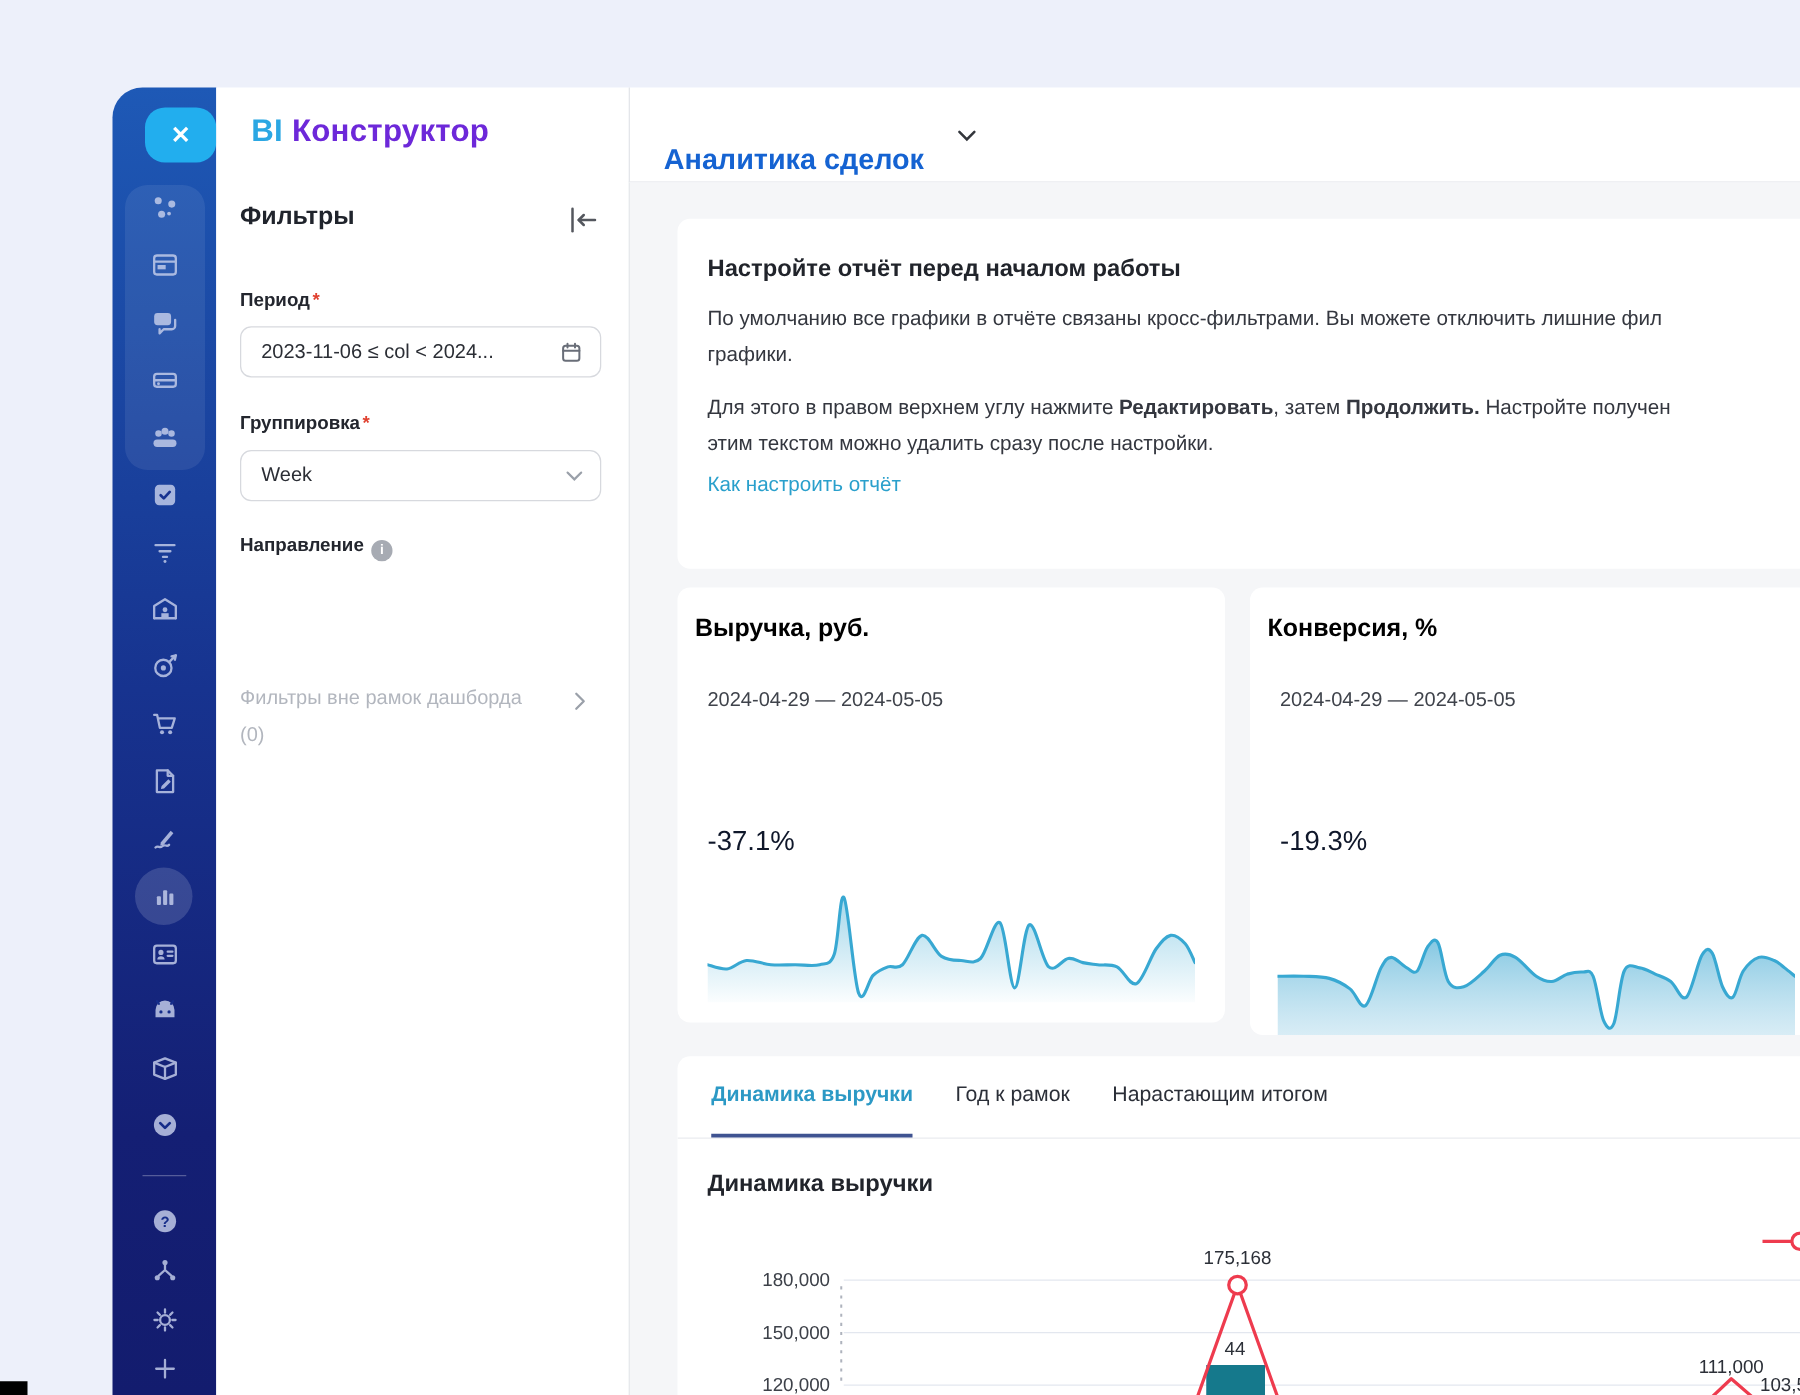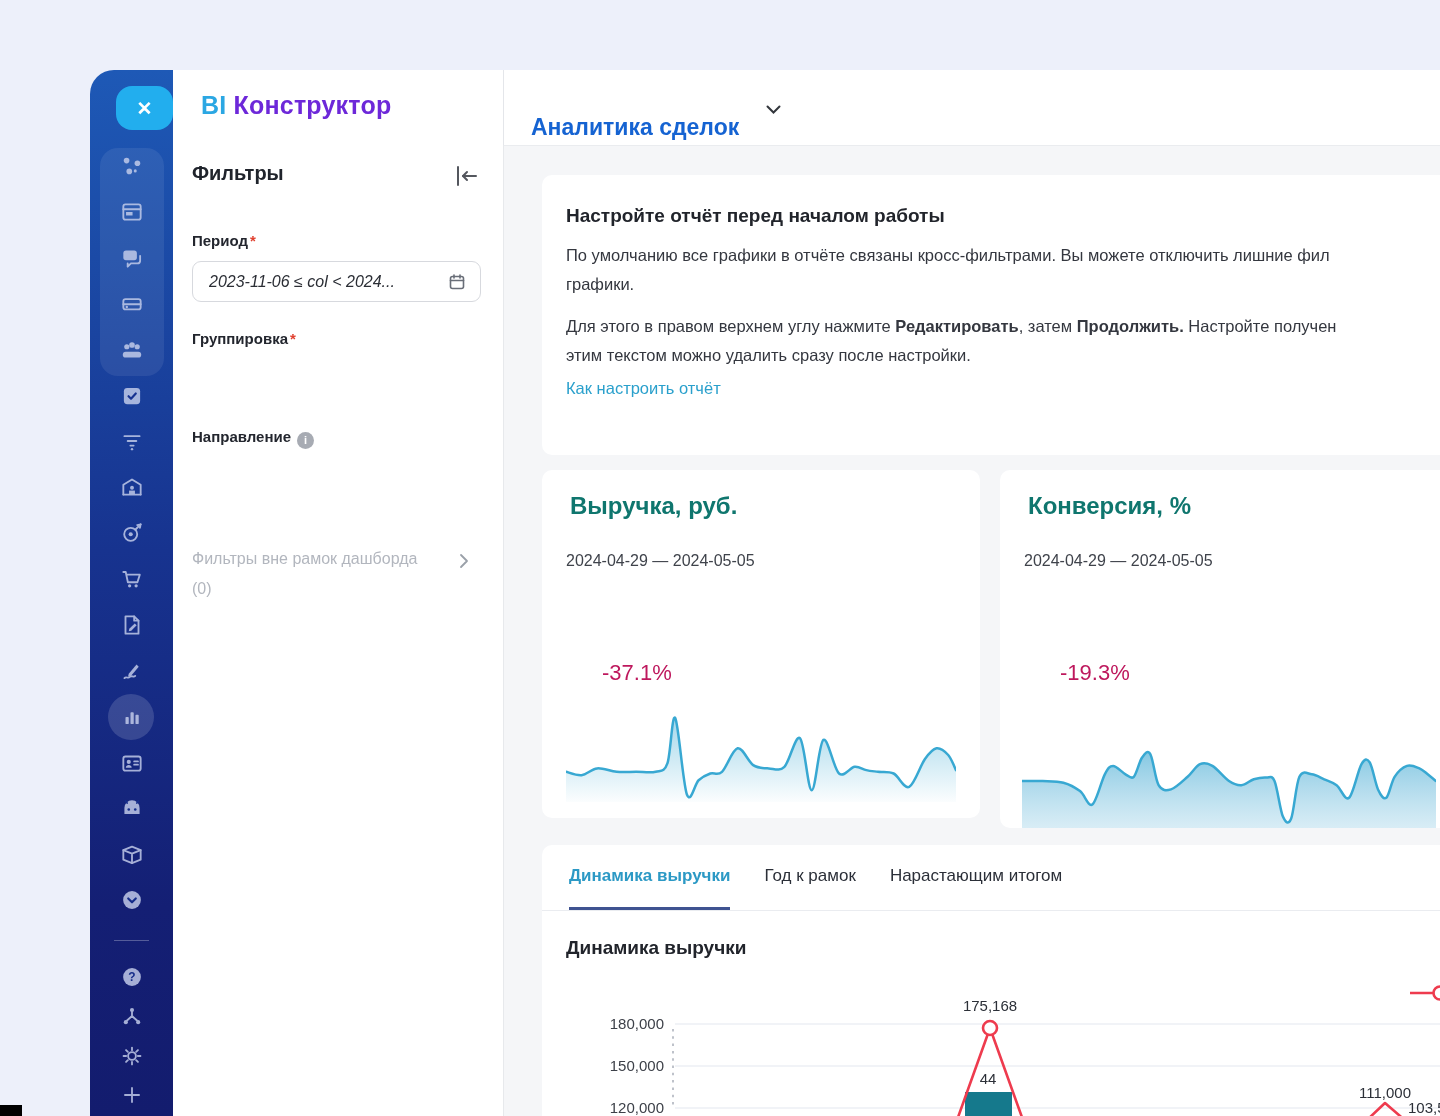--- a/index.html
+++ b/index.html
@@ -41,21 +41,21 @@
   .fp-title { position:absolute; left:19px; top:92px; font-size:20px; font-weight:700; color:#20242c; }
   .collapse-btn { position:absolute; left:280px; top:93px; width:28px; height:26px; cursor:pointer; }
   .label { position:absolute; left:19px; font-size:15px; font-weight:700; color:#23262e; }
   .req { color:#e0402f; margin-left:2px; }
   .field {
     position:absolute; left:19px; width:289px; height:41px;
     border:1px solid #d7d9de; border-radius:9px; background:#fff;
     display:flex; align-items:center; padding:0 14px 0 16px;
     font-size:16px; color:#2b2e35; cursor:pointer;
   }
-  .field .val { flex:1 1 auto; white-space:nowrap; overflow:hidden;font-style:italic; }
+  .field .val { flex:1 1 auto; white-space:nowrap; overflow:hidden; }
   .field .ph { color:#b4b8c0; }
   .info-dot {
     display:inline-flex; width:17px; height:17px; border-radius:50%;
     background:#a7abb3; color:#fff; font-size:11px; font-weight:700;
     align-items:center; justify-content:center; vertical-align:-2px; margin-left:6px;
   }
   .outer-link { position:absolute; left:19px; top:480px; width:290px; font-size:16px; color:#b2b6be; cursor:pointer; }
   .outer-count { position:absolute; left:19px; top:510px; font-size:16px; color:#b2b6be; }
   .outer-chevron { position:absolute; left:286px; top:483px; }
   
@@ -69,24 +69,24 @@
   .card { position:absolute; background:#fff; border-radius:10px; }
   
   .notice-card { left:542px; top:175px; width:1200px; height:280px; padding:30px 24px 0; overflow:hidden; }
   .notice-title { font-size:19px; font-weight:700; color:#21242b; margin-bottom:14px; }
   .notice-line { font-size:16.5px; line-height:29px; color:#34373f; white-space:nowrap; }
   .notice-line b { font-weight:700; }
   .notice-spacer { height:13px; }
   .notice-link { display:inline-block; margin-top:9px; font-size:16.5px; color:#2aa0cc; cursor:pointer; }
   
   .metric-card { top:470px; overflow:hidden; }
-  .mc-title { position:absolute; left:28px; top:22px; font-size:24px; font-weight:700; color:#0f766e; }
+  .mc-title { position:absolute; left:14px; top:22px; font-size:20px; font-weight:700; color:#000000; }
   .mc-period { position:absolute; left:24px; top:82px; font-size:16px; color:#3f434b; }
   .mc-value { position:absolute; left:22px; top:100px; font-size:58px; font-weight:600; color:#101216; letter-spacing:-1px; }
-  .mc-delta { position:absolute; left:24px; top:190px; font-size:22px; color:#be185d;margin-left:36px; }
+  .mc-delta { position:absolute; left:24px; top:190px; font-size:22px; color:#0f172a; }
   .mc-spark { position:absolute; }
   
   .tabs-card { left:542px; top:845px; width:1200px; height:400px; border-radius:10px 10px 0 0; overflow:hidden; }
   .tab-row { display:flex; gap:34px; padding-left:27px; height:66px; border-bottom:1px solid #eaecf0; }
   .tab { display:flex; align-items:center; font-size:17px; color:#2b2f38; border-bottom:3px solid transparent; cursor:pointer; }
   .tab.active { color:#2c99c5; font-weight:600; border-bottom-color:#3f5391; }
   .chart-title { margin:26px 0 0 24px; font-size:19px; font-weight:700; color:#21242b; }
   .main-chart { position:absolute; left:18px; top:140px; }
   .main-chart text { font-size:15px; fill:#3d4149; }
   .main-chart .dlabel { fill:#2c3038; }
@@ -313,20 +313,26 @@
     <span class="val">2023-11-06 ≤ col &lt; 2024...</span>
     <svg width="18" height="18" viewBox="0 0 18 18" fill="none" stroke="#696e78" stroke-width="1.6" stroke-linecap="round">
       <rect x="2.5" y="3.5" width="13" height="12" rx="2"></rect>
         <path d="M2.5 7.5h13"></path>
         <path d="M6 2v3M12 2v3"></path>
     </svg>
   </div>
 
   <div class="label" style="top:260px">
     <span>Группировка</span><span class="req">*</span>
+  </div>
+  <div class="field" style="top:290px">
+    <span class="val">Week</span>
+    <svg width="13" height="8" viewBox="0 0 13 8" fill="none" stroke="#9aa0a9" stroke-width="1.8" stroke-linecap="round">
+        <path d="M1 1l5.5 5.5L12 1"></path>
+      </svg>
   </div>
 
   <div class="label" style="top:358px">
     <span>Направление</span><span class="info-dot">i</span>
   </div>
 
   <div class="outer-link">Фильтры вне рамок дашборда</div>
   <div class="outer-chevron">
     <svg width="10" height="16" viewBox="0 0 10 16" fill="none" stroke="#9aa0a9" stroke-width="1.8" stroke-linecap="round" stroke-linejoin="round">
         <path d="M2 2l6 6-6 6"></path>

